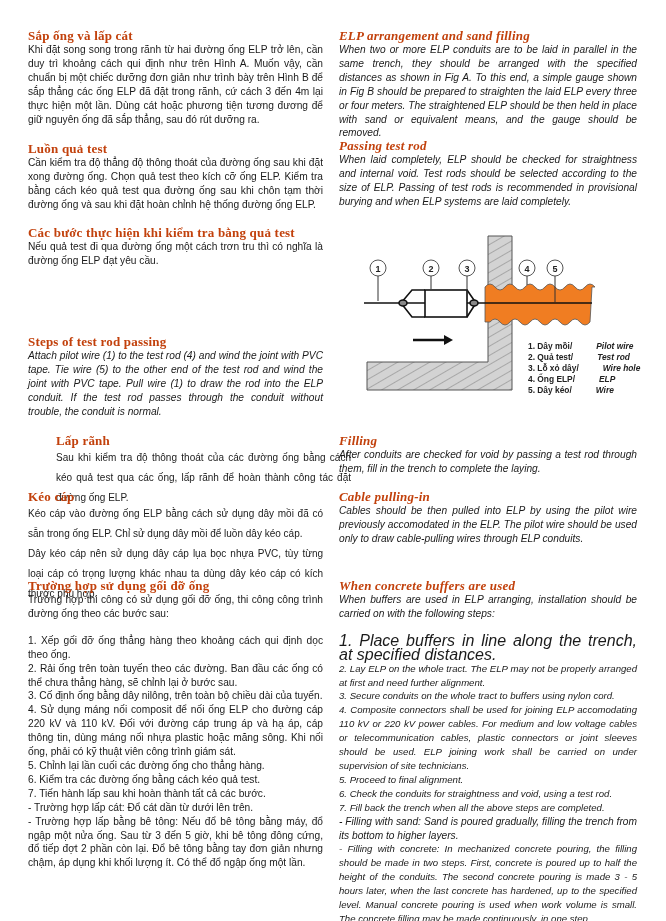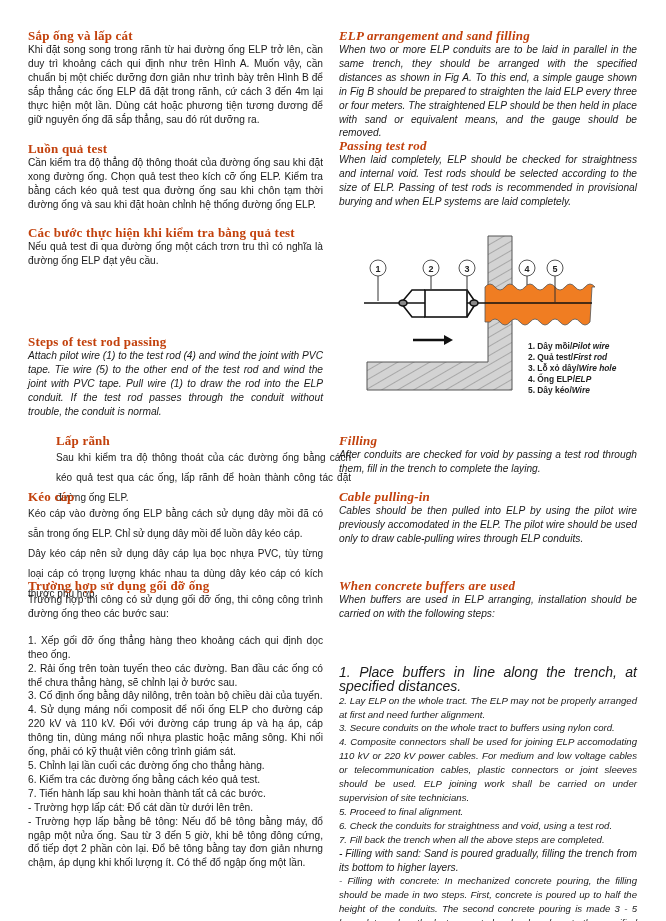--- a/index.html
+++ b/index.html
@@ -10,21 +10,21 @@
   .sec { position: absolute; }
   h2 { margin: 0; font-family: Liberation Serif, serif; font-weight: bold; font-size: 13px; line-height: 14px; color: #c2410c; letter-spacing: 0.2px; }
   h2.it { font-style: italic; }
   p { margin: 0; font-size: 10.2px; line-height: 13.9px; text-align: justify; }
   p.it { font-style: italic; }
   p.small { font-size: 10px; line-height: 20px; }
   .gap { height: 13px; }
   .item { display: block; }
   svg text { font-family: "Liberation Sans", sans-serif; }
   .legend { position: absolute; left: 528px; top: 341px; font-size: 8.4px; line-height: 11px; font-weight: bold; color: #222; }
-  .legend .en { font-style: italic; }
+  .legend .en { font-style: italic; padding-left: 24px; }
 </style>
 </head>
 <body>
 
 <div class="sec left col" style="top:29px;">
   <h2>Sắp ống và lấp cát</h2>
   <p>Khi đặt song song trong rãnh từ hai đường ống ELP trở lên, cần duy trì khoảng cách qui định như trên Hình A. Muốn vậy, cần chuẩn bị một chiếc dưỡng đơn giản như trình bày trên Hình B để sắp thẳng các ống ELP đã đặt trong rãnh, cứ cách 3 đến 4m lại thực hiện một lần. Dùng cát hoặc phương tiện tương đương để giữ nguyên ống đã sắp thẳng, sau đó rút dưỡng ra.</p>
 </div>
 
 <div class="sec left col" style="top:142px;">
@@ -123,41 +123,41 @@
   </g>
 
   <g>
     <line x1="413" y1="340" x2="446" y2="340" stroke="#111" stroke-width="2.5"></line>
     <polygon points="444,335 453,340 444,345" fill="#111"></polygon>
   </g>
 </svg>
 
 <div class="legend">
   <div><span>1. Dây mồi/</span><span class="en">Pilot wire</span></div>
-  <div><span>2. Quả test/</span><span class="en">First rod</span></div>
+  <div><span>2. Quả test/</span><span class="en">Test rod</span></div>
   <div><span>3. Lỗ xỏ dây/</span><span class="en">Wire hole</span></div>
   <div><span>4. Ống ELP/</span><span class="en">ELP</span></div>
   <div><span>5. Dây kéo/</span><span class="en">Wire</span></div>
 </div>
 
 <div class="sec right col" style="top:434px;">
   <h2 class="it">Filling</h2>
   <p class="it">After conduits are checked for void by passing a test rod through them, fill in the trench to complete the laying.</p>
 </div>
 
 <div class="sec right col" style="top:490px;">
   <h2 class="it">Cable pulling-in</h2>
   <p class="it">Cables should be then pulled into ELP by using the pilot wire previously accomodated in the ELP. The pilot wire should be used only to draw cable-pulling wires through ELP conduits.</p>
 </div>
 
 <div class="sec right col" style="top:579px;">
   <h2 class="it">When concrete buffers are used</h2>
   <p class="it">When buffers are used in ELP arranging, installation should be carried on with the following steps:</p>
   <div class="gap"></div>
-  <p class="it item" style="font-size:14px;margin-top:32px;">1. Place buffers in line along the trench, at specified distances.</p>
+  <p class="it item" style="font-size:16px;">1. Place buffers in line along the trench, at specified distances.</p>
   <p class="it item" style="font-size:9.6px;">2. Lay ELP on the whole tract. The ELP may not be properly arranged at first and need further alignment.</p>
   <p class="it item" style="font-size:9.6px;">3. Secure conduits on the whole tract to buffers using nylon cord.</p>
   <p class="it item" style="font-size:9.6px;">4. Composite connectors shall be used for joining ELP accomodating 110 kV or 220 kV power cables. For medium and low voltage cables or telecommunication cables, plastic connectors or joint sleeves should be used. ELP joining work shall be carried on under supervision of site technicians.</p>
   <p class="it item" style="font-size:9.6px;">5. Proceed to final alignment.</p>
   <p class="it item" style="font-size:9.6px;">6. Check the conduits for straightness and void, using a test rod.</p>
   <p class="it item" style="font-size:9.6px;">7. Fill back the trench when all the above steps are completed.</p>
   <p class="it item">- Filling with sand: Sand is poured gradually, filling the trench from its bottom to higher layers.</p>
   <p class="it item" style="font-size:9.6px;">- Filling with concrete: In mechanized concrete pouring, the filling should be made in two steps. First, concrete is poured up to half the height of the conduits. The second concrete pouring is made 3 - 5 hours later, when the last concrete has hardened, up to the specified level. Manual concrete pouring is used when work volume is small. The concrete filling may be made continuously, in one step.</p>
 </div>
 

